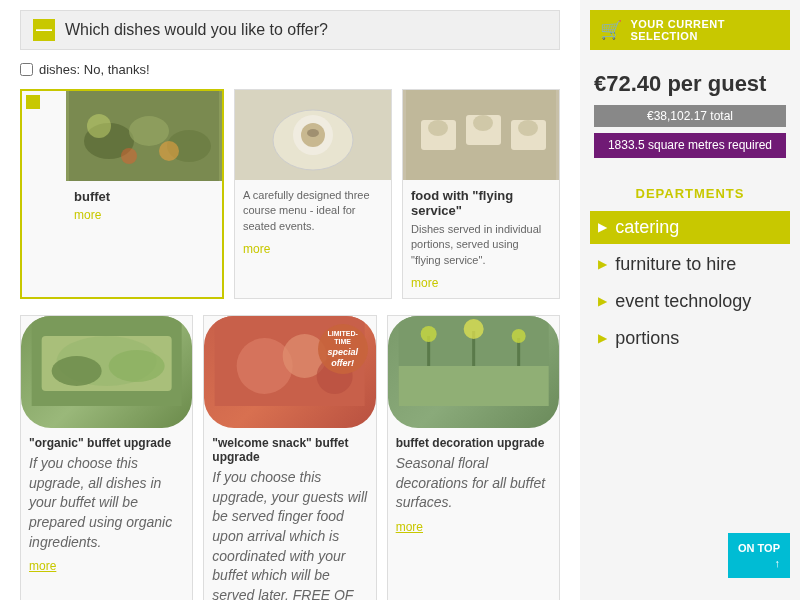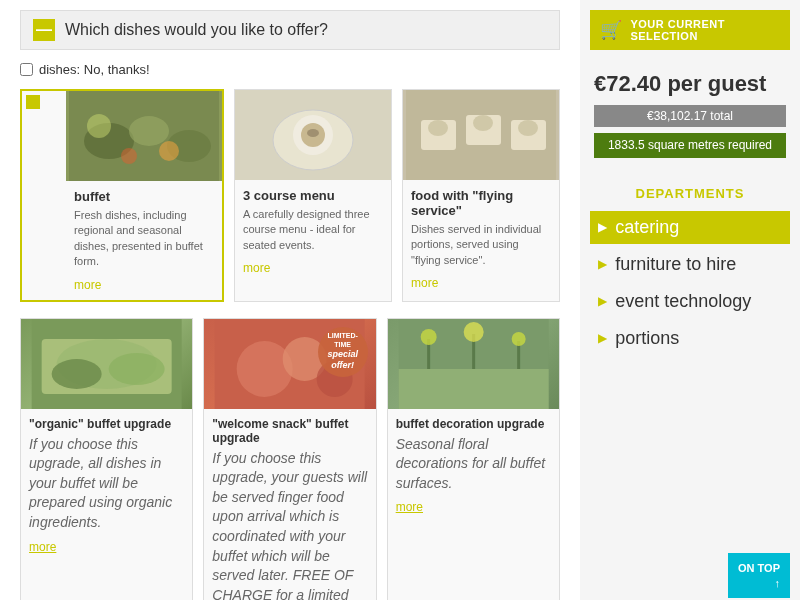--- a/index.html
+++ b/index.html
@@ -28,49 +28,49 @@
     .card-more { color: #c8c800; font-size: 12px; text-decoration: none; display: block; }
     .selected-indicator { position: absolute; top: 4px; left: 4px; width: 14px; height: 14px; background: #c8c800; }
 
     
     .upgrades-header { font-size: 14px; color: #555; margin-bottom: 12px; background: #f0f0e8; padding: 8px 12px; border: 1px solid #e0e0d0; }
     .upgrades-header strong { font-weight: bold; color: #333; }
 
     
     .upgrade-cards { display: flex; gap: 10px; }
     .upgrade-card { flex: 1; border: 1px solid #ddd; background: #f9f9f9; }
-    .upgrade-img { width: 100%; height: 90px; background: #ccc; display: block; position: relative; overflow: hidden; }
+    .upgrade-img { width: 100%; height: 112px; background: #ccc; display: block; position: relative; overflow: hidden; border-radius: 30px; }
     .upgrade-img-organic { background: linear-gradient(135deg, #7a9a5a 0%, #9ab87a 50%, #6a8a4a 100%); }
     .upgrade-img-snack { background: linear-gradient(135deg, #c8604a 0%, #d87050 50%, #b85040 100%); }
     .upgrade-img-deco { background: linear-gradient(135deg, #7a9a6a 0%, #8aaa7a 50%, #6a8a5a 100%); }
     .special-offer-badge { position: absolute; top: 8px; right: 8px; background: rgba(200,100,60,0.9); color: #fff; font-size: 9px; text-align: center; padding: 4px 6px; border-radius: 50%; width: 50px; height: 50px; display: flex; flex-direction: column; align-items: center; justify-content: center; line-height: 1.2; }
     .upgrade-body { padding: 8px; }
     .upgrade-title { font-weight: bold; font-size: 12px; margin-bottom: 4px; color: #333; }
     .upgrade-desc { font-size: 14px; color: #666; line-height: 1.4; margin-bottom: 6px; font-style: italic; }
     .upgrade-more { color: #c8c800; font-size: 12px; }
 
     
     .selection-box { background: #c8c800; color: #fff; padding: 8px 10px; display: flex; align-items: center; gap: 8px; margin-bottom: 12px; }
     .cart-icon { font-size: 18px; }
     .selection-title { font-size: 11px; font-weight: bold; letter-spacing: 0.5px; }
 
     .price-per-guest { font-size: 22px; font-weight: bold; color: #333; margin-bottom: 8px; }
     .total-badge { background: #888; color: #fff; padding: 4px 8px; font-size: 12px; margin-bottom: 6px; text-align: center; }
-    .area-badge { background: #4d7c0f; color: #fff; padding: 4px 4px; font-size: 12px; margin-bottom: 16px; text-align: center; line-height: 1.4; }
+    .area-badge { background: #701a75; color: #fff; padding: 4px 4px; font-size: 12px; margin-bottom: 16px; text-align: center; line-height: 1.4; }
 
     .departments-title { color: #c8c800; font-size: 13px; font-weight: bold; text-align: center; margin-bottom: 10px; letter-spacing: 1px; }
     .dept-item { display: flex; align-items: center; padding: 6px 8px; margin-bottom: 4px; cursor: pointer; }
     .dept-item.active { background: #c8c800; color: #fff; }
     .dept-item.active .dept-arrow { color: #fff; }
     .dept-arrow { color: #c8c800; font-size: 12px; margin-right: 8px; }
     .dept-label { font-size: 18px; }
     .dept-item.active .dept-label { color: #fff; }
 
     
-    .on-top-btn { position: fixed; bottom: 2px; right: 10px; background: #00bcd4; color: #fff; padding: 8px 10px; font-size: 11px; font-weight: bold; text-align: right; cursor: pointer; line-height: 1.3; }
+    .on-top-btn { position: fixed; bottom: 22px; right: 10px; background: #00bcd4; color: #fff; padding: 8px 10px; font-size: 11px; font-weight: bold; text-align: right; cursor: pointer; line-height: 1.3; }
 
     
     .img-buffet { background: #8a9a5b; position: relative; overflow: hidden; }
     .img-3course { background: #d8d4c0; position: relative; overflow: hidden; }
     .img-flying { background: #c8c0a8; position: relative; overflow: hidden; }
   </style>
 </head>
 <body>
 
 <div class="main-content">
@@ -97,37 +97,35 @@
           <ellipse cx="40" cy="50" rx="25" ry="18" fill="#5a6a35" opacity="0.7"></ellipse>
           <ellipse cx="80" cy="40" rx="20" ry="15" fill="#9aaa65" opacity="0.6"></ellipse>
           <ellipse cx="120" cy="55" rx="22" ry="16" fill="#6a7a40" opacity="0.7"></ellipse>
           <circle cx="30" cy="35" r="12" fill="#c8d870" opacity="0.5"></circle>
           <circle cx="100" cy="60" r="10" fill="#e8a040" opacity="0.6"></circle>
           <circle cx="60" cy="65" r="8" fill="#e06030" opacity="0.5"></circle>
         </svg>
       </div>
       <div class="card-body">
         <div class="card-title">buffet</div>
-        <div class="card-desc">Fresh dishes, including regional and seasonal dishes, presented in buffet form.</div>
         <a class="card-more" href="#">more</a>
       </div>
     </div>
 
     <div class="card">
       <div class="card-img img-3course" style="height:90px;">
         <svg width="100%" height="90" viewBox="0 0 150 90" xmlns="http://www.w3.org/2000/svg">
           <rect width="150" height="90" fill="#d8d4c0"></rect>
           <ellipse cx="75" cy="50" rx="40" ry="30" fill="#e8e4d0" stroke="#ccc" stroke-width="1"></ellipse>
           <circle cx="75" cy="45" r="20" fill="#f0ece0"></circle>
           <circle cx="75" cy="45" r="12" fill="#c8b890"></circle>
           <ellipse cx="75" cy="43" rx="6" ry="4" fill="#a09070"></ellipse>
         </svg>
       </div>
       <div class="card-body">
-        <div class="card-title">3 course menu</div>
         <div class="card-desc">A carefully designed three course menu - ideal for seated events.</div>
         <a class="card-more" href="#">more</a>
       </div>
     </div>
 
     <div class="card">
       <div class="card-img img-flying" style="height:90px;">
         <svg width="100%" height="90" viewBox="0 0 150 90" xmlns="http://www.w3.org/2000/svg">
           <rect width="150" height="90" fill="#c0b89a"></rect>
           <rect x="15" y="30" width="35" height="30" rx="3" fill="#e8e0c8"></rect>

